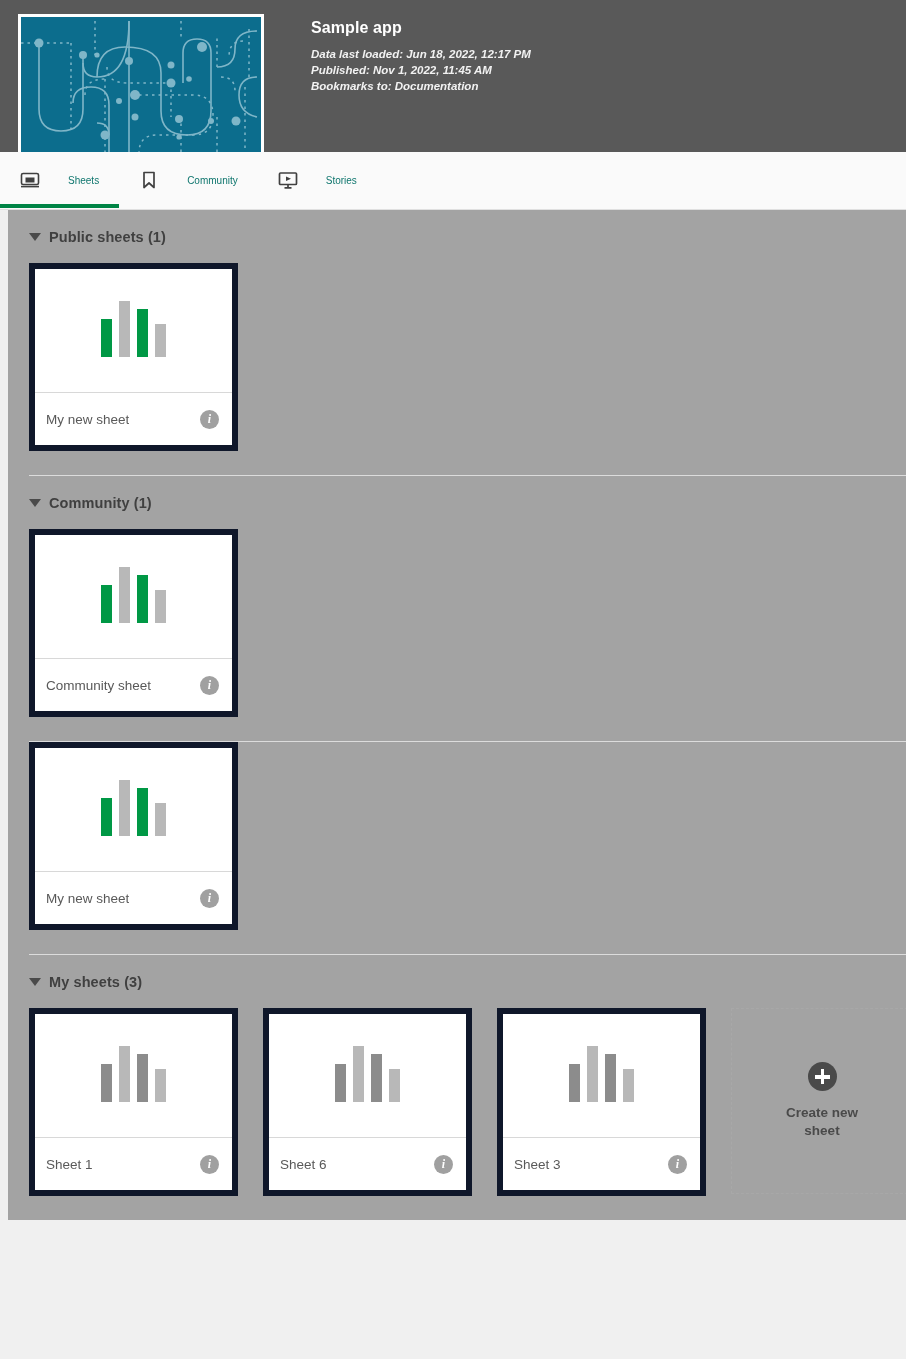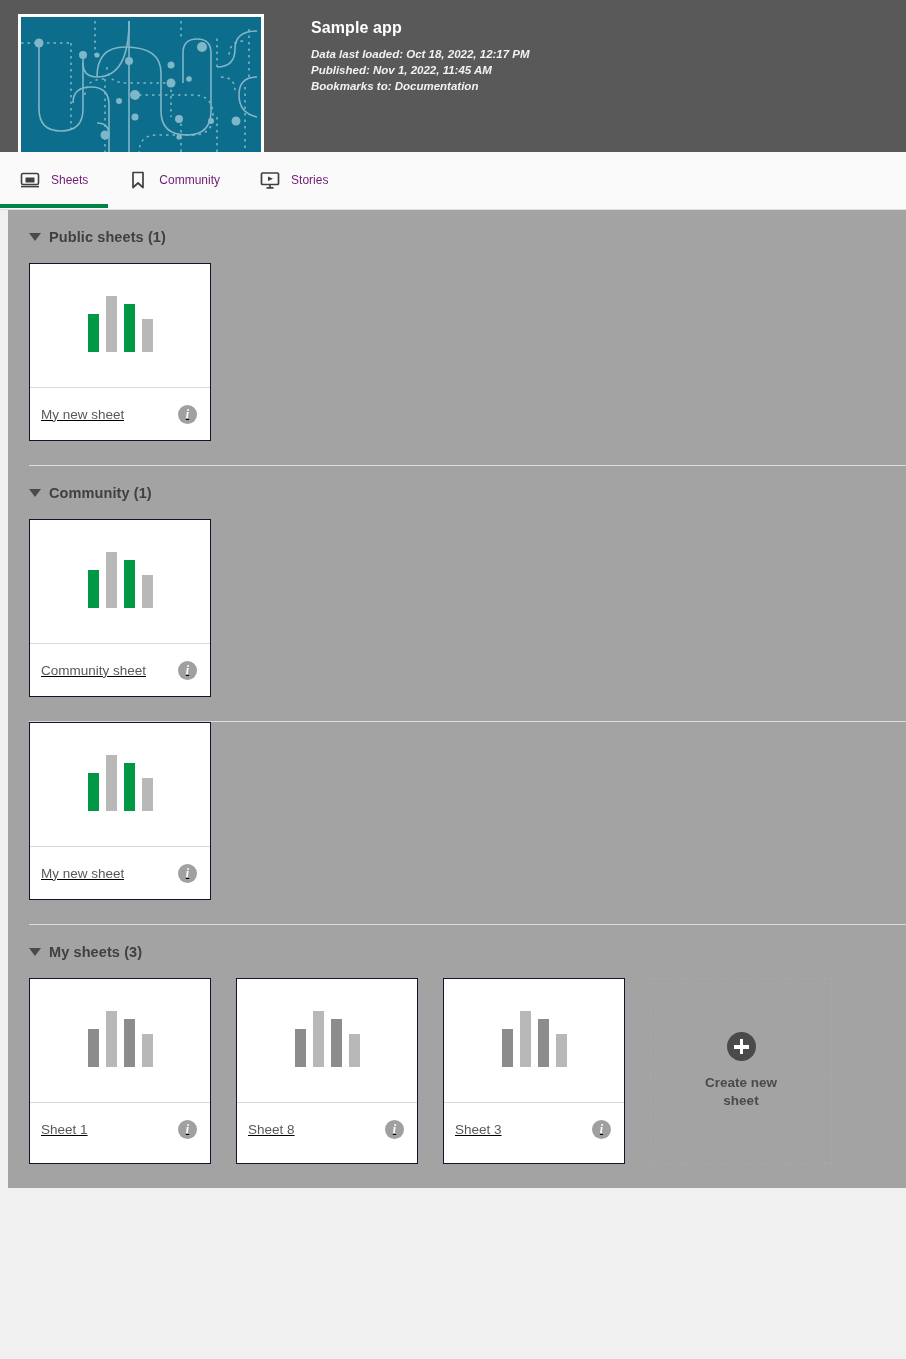--- a/index.html
+++ b/index.html
@@ -75,21 +75,21 @@
     position: relative;
     color: #404040;
   }
   .tab.active::after {
     content: "";
     position: absolute;
     left: 0; right: 0; bottom: 0;
     height: 4px;
     background: #008445;
   }
-  .tab-label { font-size: 12px; color: #701a75; }
+  .tab-label { font-size: 10px; color: #0f766e; margin-left: 17px; }
   .tab-icon { width: 20px; height: 20px; display: block; }
 
   
   .content { width: 906px; background: #a3a3a3; margin-left: 8px; }
 
   .section { padding: 0 0 0 0; }
   .section-divider {
     height: 1px;
     background: #dcdcdc;
     margin: 0 0 0 21px;
@@ -116,26 +116,25 @@
     letter-spacing: 0.1px;
   }
 
   .cards {
     display: flex;
     gap: 25px;
     padding: 0 0 24px 21px;
   }
 
   .card {
-    width: 182px;
+    width: 209px;
     background: #ffffff;
-    border: 1px solid #0f172a;
+    border: 6px solid #0f172a;
     cursor: pointer;
     flex: 0 0 auto;
-    text-decoration: underline;
   }
   .card-thumb {
     height: 124px;
     border-bottom: 1px solid #d8d8d8;
     display: flex;
     align-items: flex-end;
     justify-content: center;
     padding-bottom: 35px;
   }
   .bars { display: flex; align-items: flex-end; gap: 7px; height: 56px; }
@@ -259,21 +258,21 @@
         <circle cx="84" cy="118" r="4.5"></circle>
         <circle cx="190" cy="104" r="3"></circle>
         <circle cx="215" cy="104" r="4.5"></circle>
         <circle cx="158" cy="120" r="2.6"></circle>
       </g>
     </svg>
   </div>
 
   <div class="app-meta">
     <div class="app-title">Sample app</div>
-    <div class="app-sub">Data last loaded: Oct 18, 2022, 12:17 PM</div>
+    <div class="app-sub">Data last loaded: Jun 18, 2022, 12:17 PM</div>
     <div class="app-sub">Published: Nov 1, 2022, 11:45 AM</div>
     <div class="app-sub">Bookmarks to: Documentation</div>
   </div>
 </div>
 
 <div class="tabbar">
 
   <div class="tab active">
     <span class="tab-icon">
       <svg viewBox="0 0 20 20" width="20" height="20">
@@ -395,21 +394,21 @@
         <div class="card">
           <div class="card-thumb">
             <div class="bars">
               <span class="bar" style="height:38px;background:#8c8c8c"></span>
               <span class="bar" style="height:56px;background:#b8b8b8"></span>
               <span class="bar" style="height:48px;background:#8c8c8c"></span>
               <span class="bar" style="height:33px;background:#b8b8b8"></span>
             </div>
           </div>
           <div class="card-foot">
-            <span class="card-name">Sheet 8</span>
+            <span class="card-name">Sheet 6</span>
             <span class="info-icon">i</span>
           </div>
         </div>
         <div class="card">
           <div class="card-thumb">
             <div class="bars">
               <span class="bar" style="height:38px;background:#8c8c8c"></span>
               <span class="bar" style="height:56px;background:#b8b8b8"></span>
               <span class="bar" style="height:48px;background:#8c8c8c"></span>
               <span class="bar" style="height:33px;background:#b8b8b8"></span>

